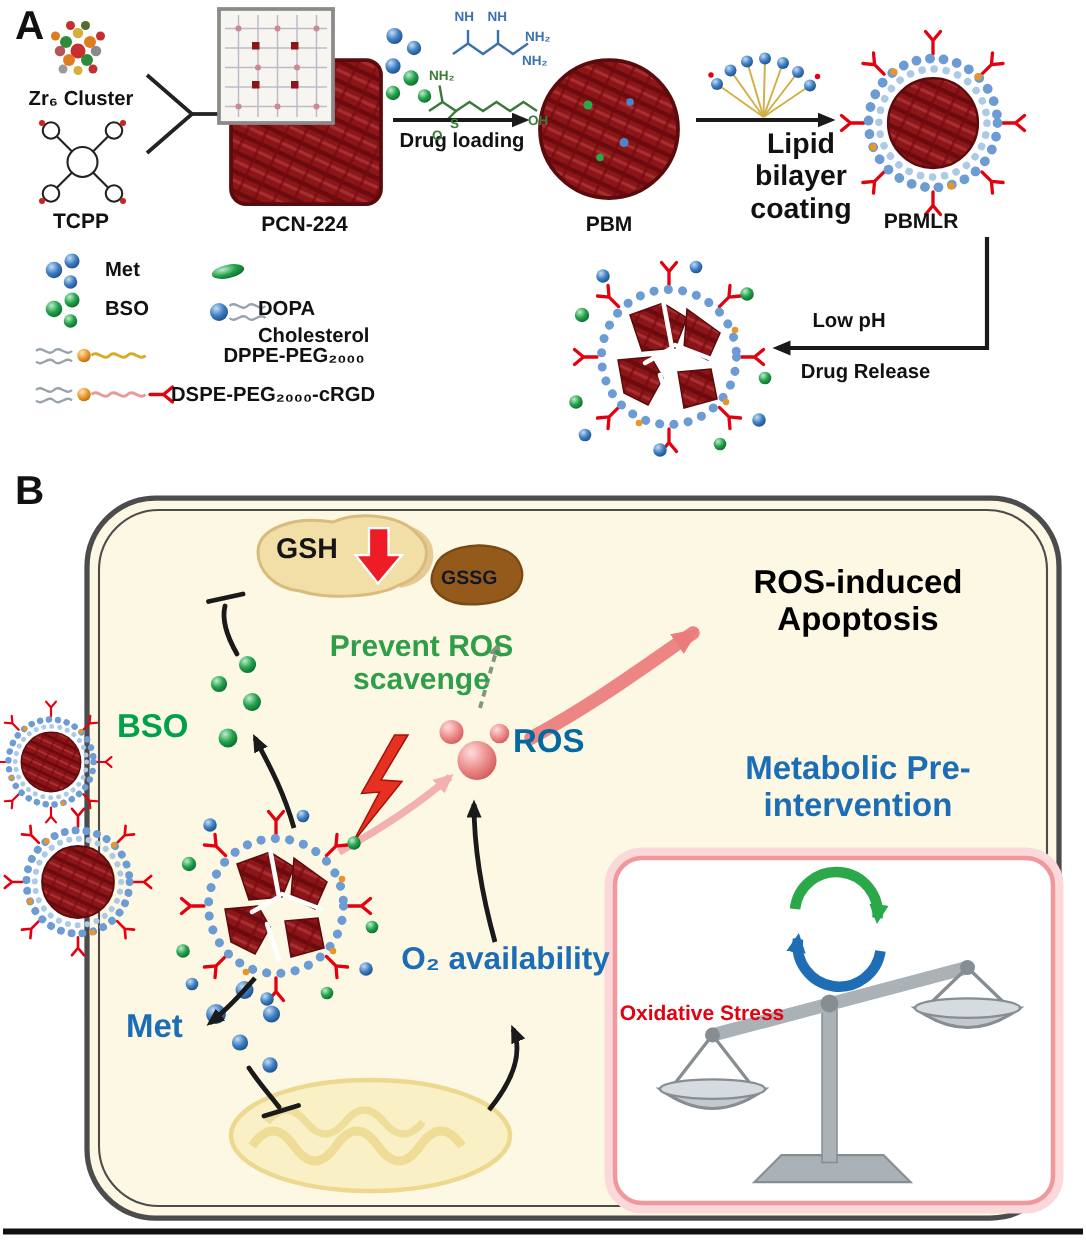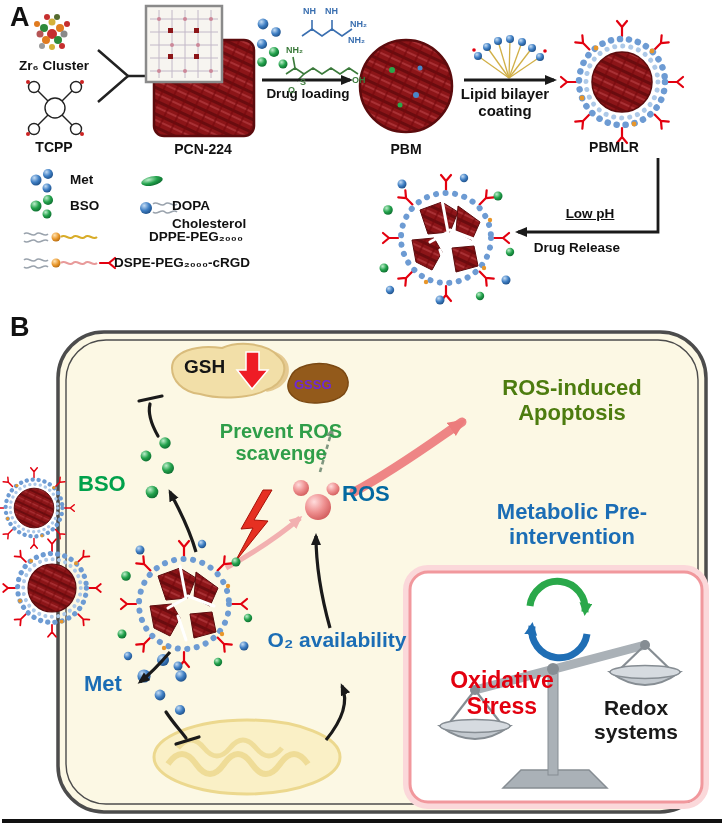--- a/index.html
+++ b/index.html
@@ -392,48 +392,47 @@
 
 <rect x="2" y="819" width="720" height="4" fill="#111111"></rect>
 </svg>
 
 <div class="t panel" style="left:10px;top:2px;">A</div>
 <div class="t c" style="left:8px;top:58px;width:92px;font-size:13.5px;">Zr₆ Cluster</div>
 <div class="t c" style="left:8px;top:140px;width:92px;font-size:14px;">TCPP</div>
 <div class="t c" style="left:150px;top:142px;width:106px;font-size:14px;">PCN-224</div>
 <div class="t c" style="left:258px;top:86px;width:100px;font-size:13.5px;">Drug loading</div>
 <div class="t c" style="left:358px;top:142px;width:96px;font-size:14px;">PBM</div>
-<div class="t c" style="left:452px;top:86px;width:106px;font-size:15px;">Lipid bilayer coating</div>
+<div class="t c" style="left:481px;top:86px;width:106px;font-size:19px;">Lipid bilayer coating</div>
 <div class="t c" style="left:570px;top:140px;width:88px;font-size:14px;">PBMLR</div>
 
 <div class="t" style="left:70px;top:172px;font-size:13.5px;">Met</div>
 <div class="t" style="left:172px;top:172px;font-size:13.5px;margin-top:44px;">Cholesterol</div>
 <div class="t" style="left:70px;top:198px;font-size:13.5px;">BSO</div>
 <div class="t" style="left:172px;top:198px;font-size:13.5px;">DOPA</div>
 <div class="t" style="left:110px;top:229px;font-size:13.5px;margin-left:39px;">DPPE-PEG₂₀₀₀</div>
 <div class="t" style="left:114px;top:255px;font-size:13.5px;">DSPE-PEG₂₀₀₀-cRGD</div>
 
-<div class="t c" style="left:536px;top:206px;width:108px;font-size:13.5px;text-decoration:underline;">Low pH</div>
+<div class="t c" style="left:512px;top:206px;width:108px;font-size:13.5px;">Low pH</div>
 <div class="t c" style="left:510px;top:240px;width:134px;font-size:13.5px;">Drug Release</div>
 
 <span class="atom" style="left:303px;top:7px;color:#3a6fb0;">NH</span>
 <span class="atom" style="left:325px;top:7px;color:#3a6fb0;">NH</span>
 <span class="atom" style="left:350px;top:20px;color:#3a6fb0;">NH₂</span>
 <span class="atom" style="left:348px;top:36px;color:#3a6fb0;">NH₂</span>
 <span class="atom" style="left:286px;top:46px;color:#3b7a3b;">NH₂</span>
 <span class="atom" style="left:300px;top:78px;color:#3b7a3b;">S</span>
 <span class="atom" style="left:288px;top:86px;color:#3b7a3b;">O</span>
 <span class="atom" style="left:352px;top:76px;color:#3b7a3b;">OH</span>
 
 <div class="t panel" style="left:10px;top:312px;">B</div>
 <div class="t" style="left:184px;top:356px;font-size:19px;font-weight:800;color:#151515;">GSH</div>
-<div class="t" style="left:294px;top:378px;font-size:13px;font-weight:800;color:#6d28d9;">GSSG</div>
+<div class="t" style="left:294px;top:378px;font-size:13px;font-weight:800;color:#0f172a;">GSSG</div>
 <div class="t c" style="left:214px;top:420px;width:134px;font-size:20px;color:#2f9e49;">Prevent ROS scavenge</div>
 <div class="t" style="left:78px;top:472px;font-size:22px;color:#00a14b;">BSO</div>
 <div class="t" style="left:342px;top:482px;font-size:22px;color:#0369a1;">ROS</div>
-<div class="t c" style="left:460px;top:376px;width:224px;font-size:22px;color:#4d7c0f;">ROS-induced Apoptosis</div>
+<div class="t c" style="left:460px;top:376px;width:224px;font-size:22px;color:#000000;">ROS-induced Apoptosis</div>
 <div class="t c" style="left:262px;top:628px;width:150px;font-size:21px;color:#1b6db5;">O₂ availability</div>
 <div class="t c" style="left:458px;top:500px;width:228px;font-size:22px;color:#1b6db5;">Metabolic Pre-intervention</div>
 <div class="t" style="left:84px;top:672px;font-size:22px;color:#1b6db5;">Met</div>
-<div class="t c" style="left:408px;top:668px;width:120px;font-size:23px;color:#e3000f;padding-left:34px;">Oxidative Stress</div>
-<div class="t c" style="left:574px;top:696px;width:124px;font-size:21px;color:#1a1a1a;">Redox systems</div>
+<div class="t c" style="left:408px;top:668px;width:120px;font-size:14px;color:#e3000f;">Oxidative Stress</div>
 
 </div>
 
 </body></html>

